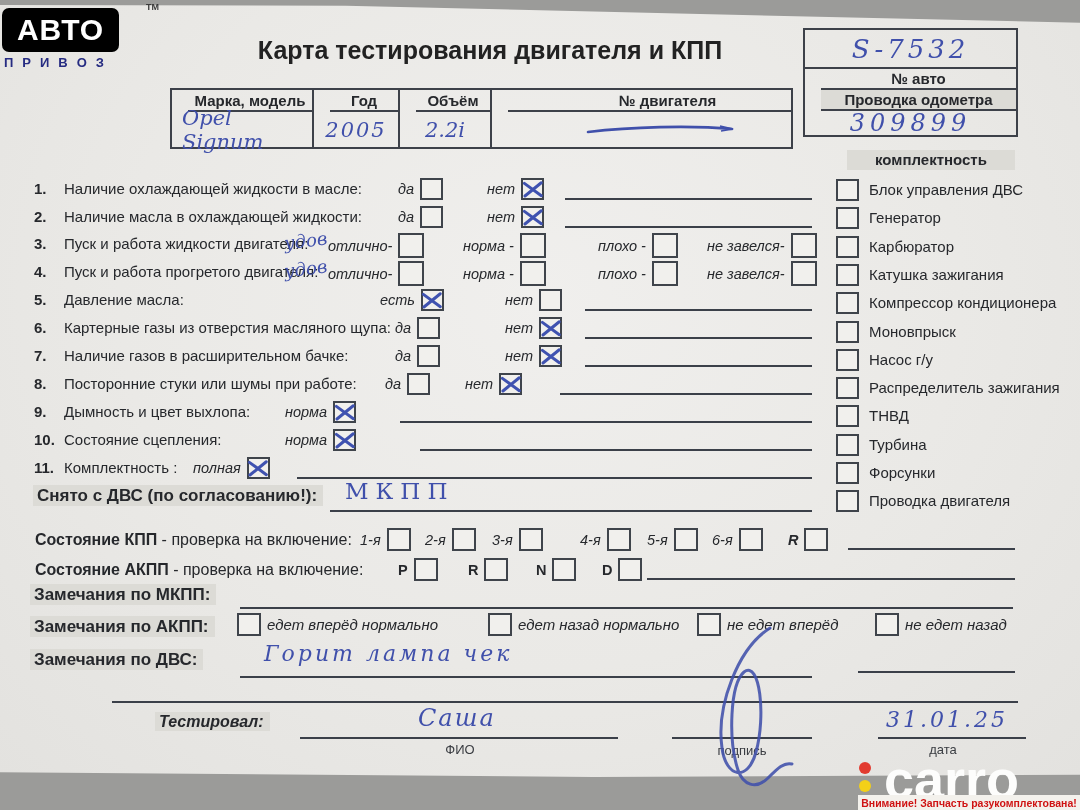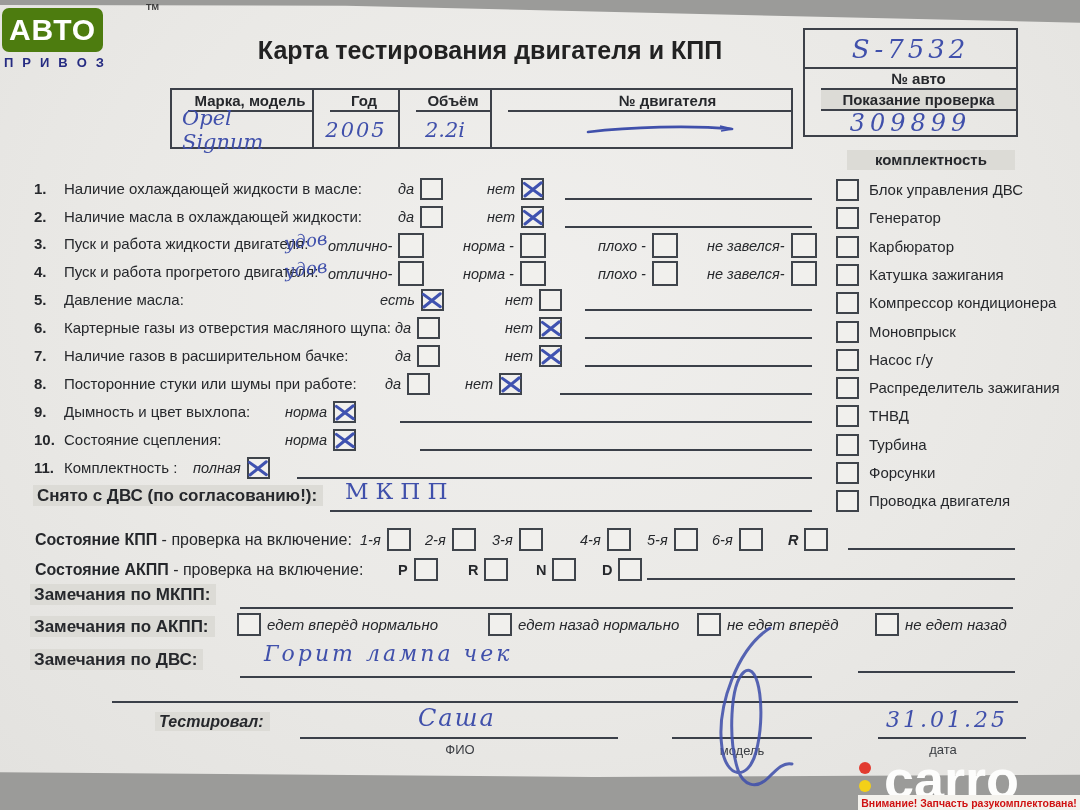--- a/index.html
+++ b/index.html
@@ -6,21 +6,21 @@
   html,body { width:1080px; height:810px; overflow:hidden; background:#9b9b99; }
   body { font-family:"Liberation Sans", sans-serif; color:#26282c; }
   .stage { position:relative; width:1080px; height:810px; }
   .paper {
     position:absolute; left:0; top:5px; width:1080px; height:772px;
     background:radial-gradient(ellipse at 50% 38%, #f0efed 0%, #eae9e6 55%, #e3e2df 100%);
     clip-path:polygon(0 0, 32% 0.1%, 100% 2.3%, 100% 99.7%, 55% 100%, 0 99.4%);
   }
   .abs { position:absolute; }
   
-  .logo-box { position:absolute; left:2px; top:8px; width:101px; height:44px; background:#4d7c0f; border-radius:7px; display:flex; align-items:center; justify-content:center; }
+  .logo-box { position:absolute; left:2px; top:8px; width:117px; height:44px; background:#000000; border-radius:7px; display:flex; align-items:center; justify-content:center; }
   .logo-avto { color:#fff; font-weight:bold; font-size:30px; letter-spacing:1px; }
   .logo-tm { position:absolute; left:108px; top:2px; font-size:9px; font-weight:bold; color:#3a3a3a;margin-left:38px; }
   .logo-privoz { position:absolute; left:4px; top:55px; width:100px; display:flex; justify-content:space-between; color:#262c82; font-weight:bold; font-size:13px; }
   .title { position:absolute; left:190px; top:36px; width:600px; text-align:center; font-size:25px; font-weight:bold; color:#222; }
   
   .vtable { position:absolute; left:170px; top:88px; width:623px; border:2px solid #3d4149; display:grid; grid-template-columns:142px 86px 92px 1fr; grid-template-rows:22px 35px; background:transparent; }
   .vtable .cell { border-right:2px solid #3d4149; border-bottom:2px solid #3d4149; display:flex; align-items:center; justify-content:center; }
   .vtable .cell:nth-child(4n) { border-right:none;padding-left:36px; }
   .vtable .cell.vrow { border-bottom:none; }
   .th { font-weight:bold; font-size:15px;margin-left:16px; }
@@ -95,21 +95,21 @@
         <path d="M140 4 L 153 7 L 141 9" stroke="#4050ab" stroke-width="1.6" fill="none"></path>
       </svg>
     </div>
   </div>
 
   <div class="carbox">
     <div class="r" style="height:39px;">
       <span class="hand" style="font-size:26px;letter-spacing:4px;">S-7532</span>
     </div>
     <div class="r th" style="height:21px;font-size:15px;">№ авто</div>
-    <div class="r th gray" style="height:21px;font-size:15px;">Показание проверка</div>
+    <div class="r th gray" style="height:21px;font-size:15px;">Проводка одометра</div>
     <div class="r" style="height:24px;">
       <span class="hand" style="font-size:24px;letter-spacing:5px;">309899</span>
     </div>
   </div>
 
   <div class="comp-title">комплектность</div>
   <div id="comp-list">
       <div class="citem" style="left: 836px; top: 179px;">
         <span class="box" style="width: 23px; height: 22px;"></span>
         <span class="clabel">Блок управления ДВС</span>
@@ -407,21 +407,21 @@
   <div class="hline" style="left:858px;top:671px;width:157px;"></div>
 
   <div class="hline" style="left:112px;top:701px;width:906px;"></div>
   <div class="abs" style="left:155px;top:713px;"><span class="seclabel" style="font-style:italic;font-size:16px;">Тестировал:</span></div>
 
   <span class="hand abs" style="left:418px;top:704px;font-size:24px;letter-spacing:2px;">Саша</span>
   <div class="hline" style="left:300px;top:737px;width:318px;"></div>
   <div class="small abs" style="left:380px;top:742px;width:160px;text-align:center;">ФИО</div>
 
   <div class="hline" style="left:672px;top:737px;width:140px;"></div>
-  <div class="small abs" style="left:672px;top:743px;width:140px;text-align:center;">модель</div>
+  <div class="small abs" style="left:672px;top:743px;width:140px;text-align:center;">подпись</div>
   <svg class="abs" style="left:688px;top:622px;" width="120" height="172" viewBox="0 0 120 172">
     <path d="M82 6 C 50 26, 28 84, 34 126 C 38 156, 60 160, 68 130 C 78 94, 72 38, 56 50 C 42 62, 40 118, 50 148 C 55 163, 68 168, 80 156 C 90 146, 96 140, 104 142" stroke="#4050ab" stroke-width="3" fill="none" stroke-linecap="round" opacity="0.88"></path>
   </svg>
 
   <div class="hline" style="left:878px;top:737px;width:148px;"></div>
   <span class="hand abs" style="left:886px;top:707px;font-size:22px;letter-spacing:3px;">31.01.25</span>
   <div class="small abs" style="left:878px;top:742px;width:130px;text-align:center;">дата</div>
 
   <div>
     <span class="dot" style="top:762px;background:#e23b30;"></span>

